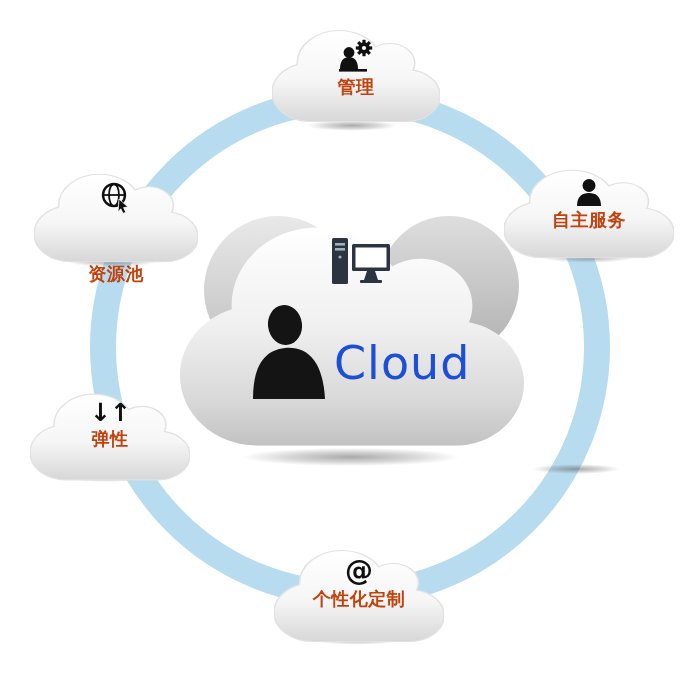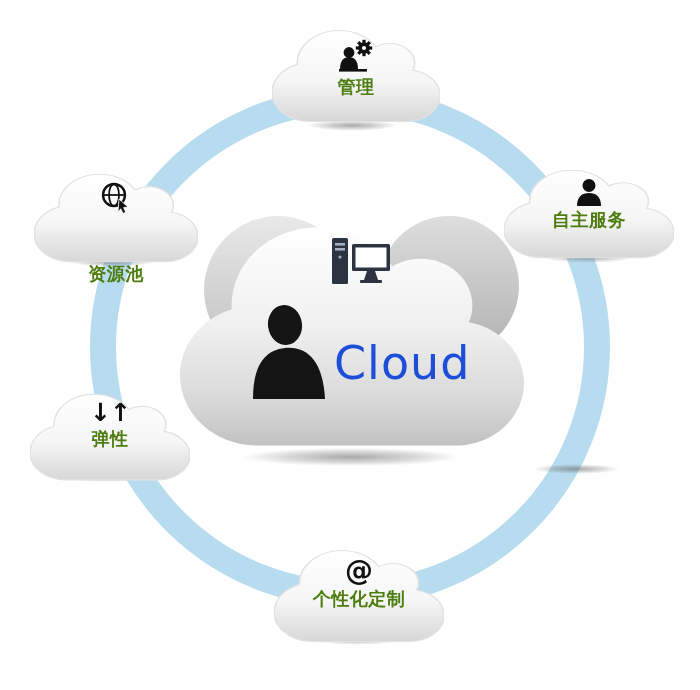--- a/index.html
+++ b/index.html
@@ -13,21 +13,21 @@
   .shadow{
     position:absolute;z-index:2;border-radius:50%;
     background:radial-gradient(50% 50% at 50% 50%, rgba(85,85,85,0.50) 0%, rgba(120,120,120,0.28) 42%, rgba(150,150,150,0) 70%);
   }
   .node{position:absolute;z-index:3;}
   .cloud-svg{position:absolute;left:0;top:0;width:100%;height:100%;}
   .node-content{
     position:absolute;left:0;right:0;top:0;z-index:2;
     display:flex;flex-direction:column;align-items:center;gap:3px;
   }
-  .node-label{font-size:18px;font-weight:700;color:#4d7c0f;line-height:1.2;letter-spacing:0.5px;white-space:nowrap;}
+  .node-label{font-size:18px;font-weight:700;color:#c2410c;line-height:1.2;letter-spacing:0.5px;white-space:nowrap;}
   .glyph-icon{font-weight:700;color:#101010;line-height:1;}
   .glyph-arrows{font-size:25px;letter-spacing:-1px;}
   .glyph-at{font-size:28px;}
   
   .node-top{left:272px;top:24px;width:168px;height:104px;}
   .node-top .node-content{padding-top:15px;}
   .node-upper-left{left:34px;top:168px;width:164px;height:100px;}
   .node-upper-left .node-content{padding-top:14px;gap:48px;}
   .node-upper-right{left:504px;top:164px;width:170px;height:100px;}
   .node-upper-right .node-content{padding-top:14px;}

